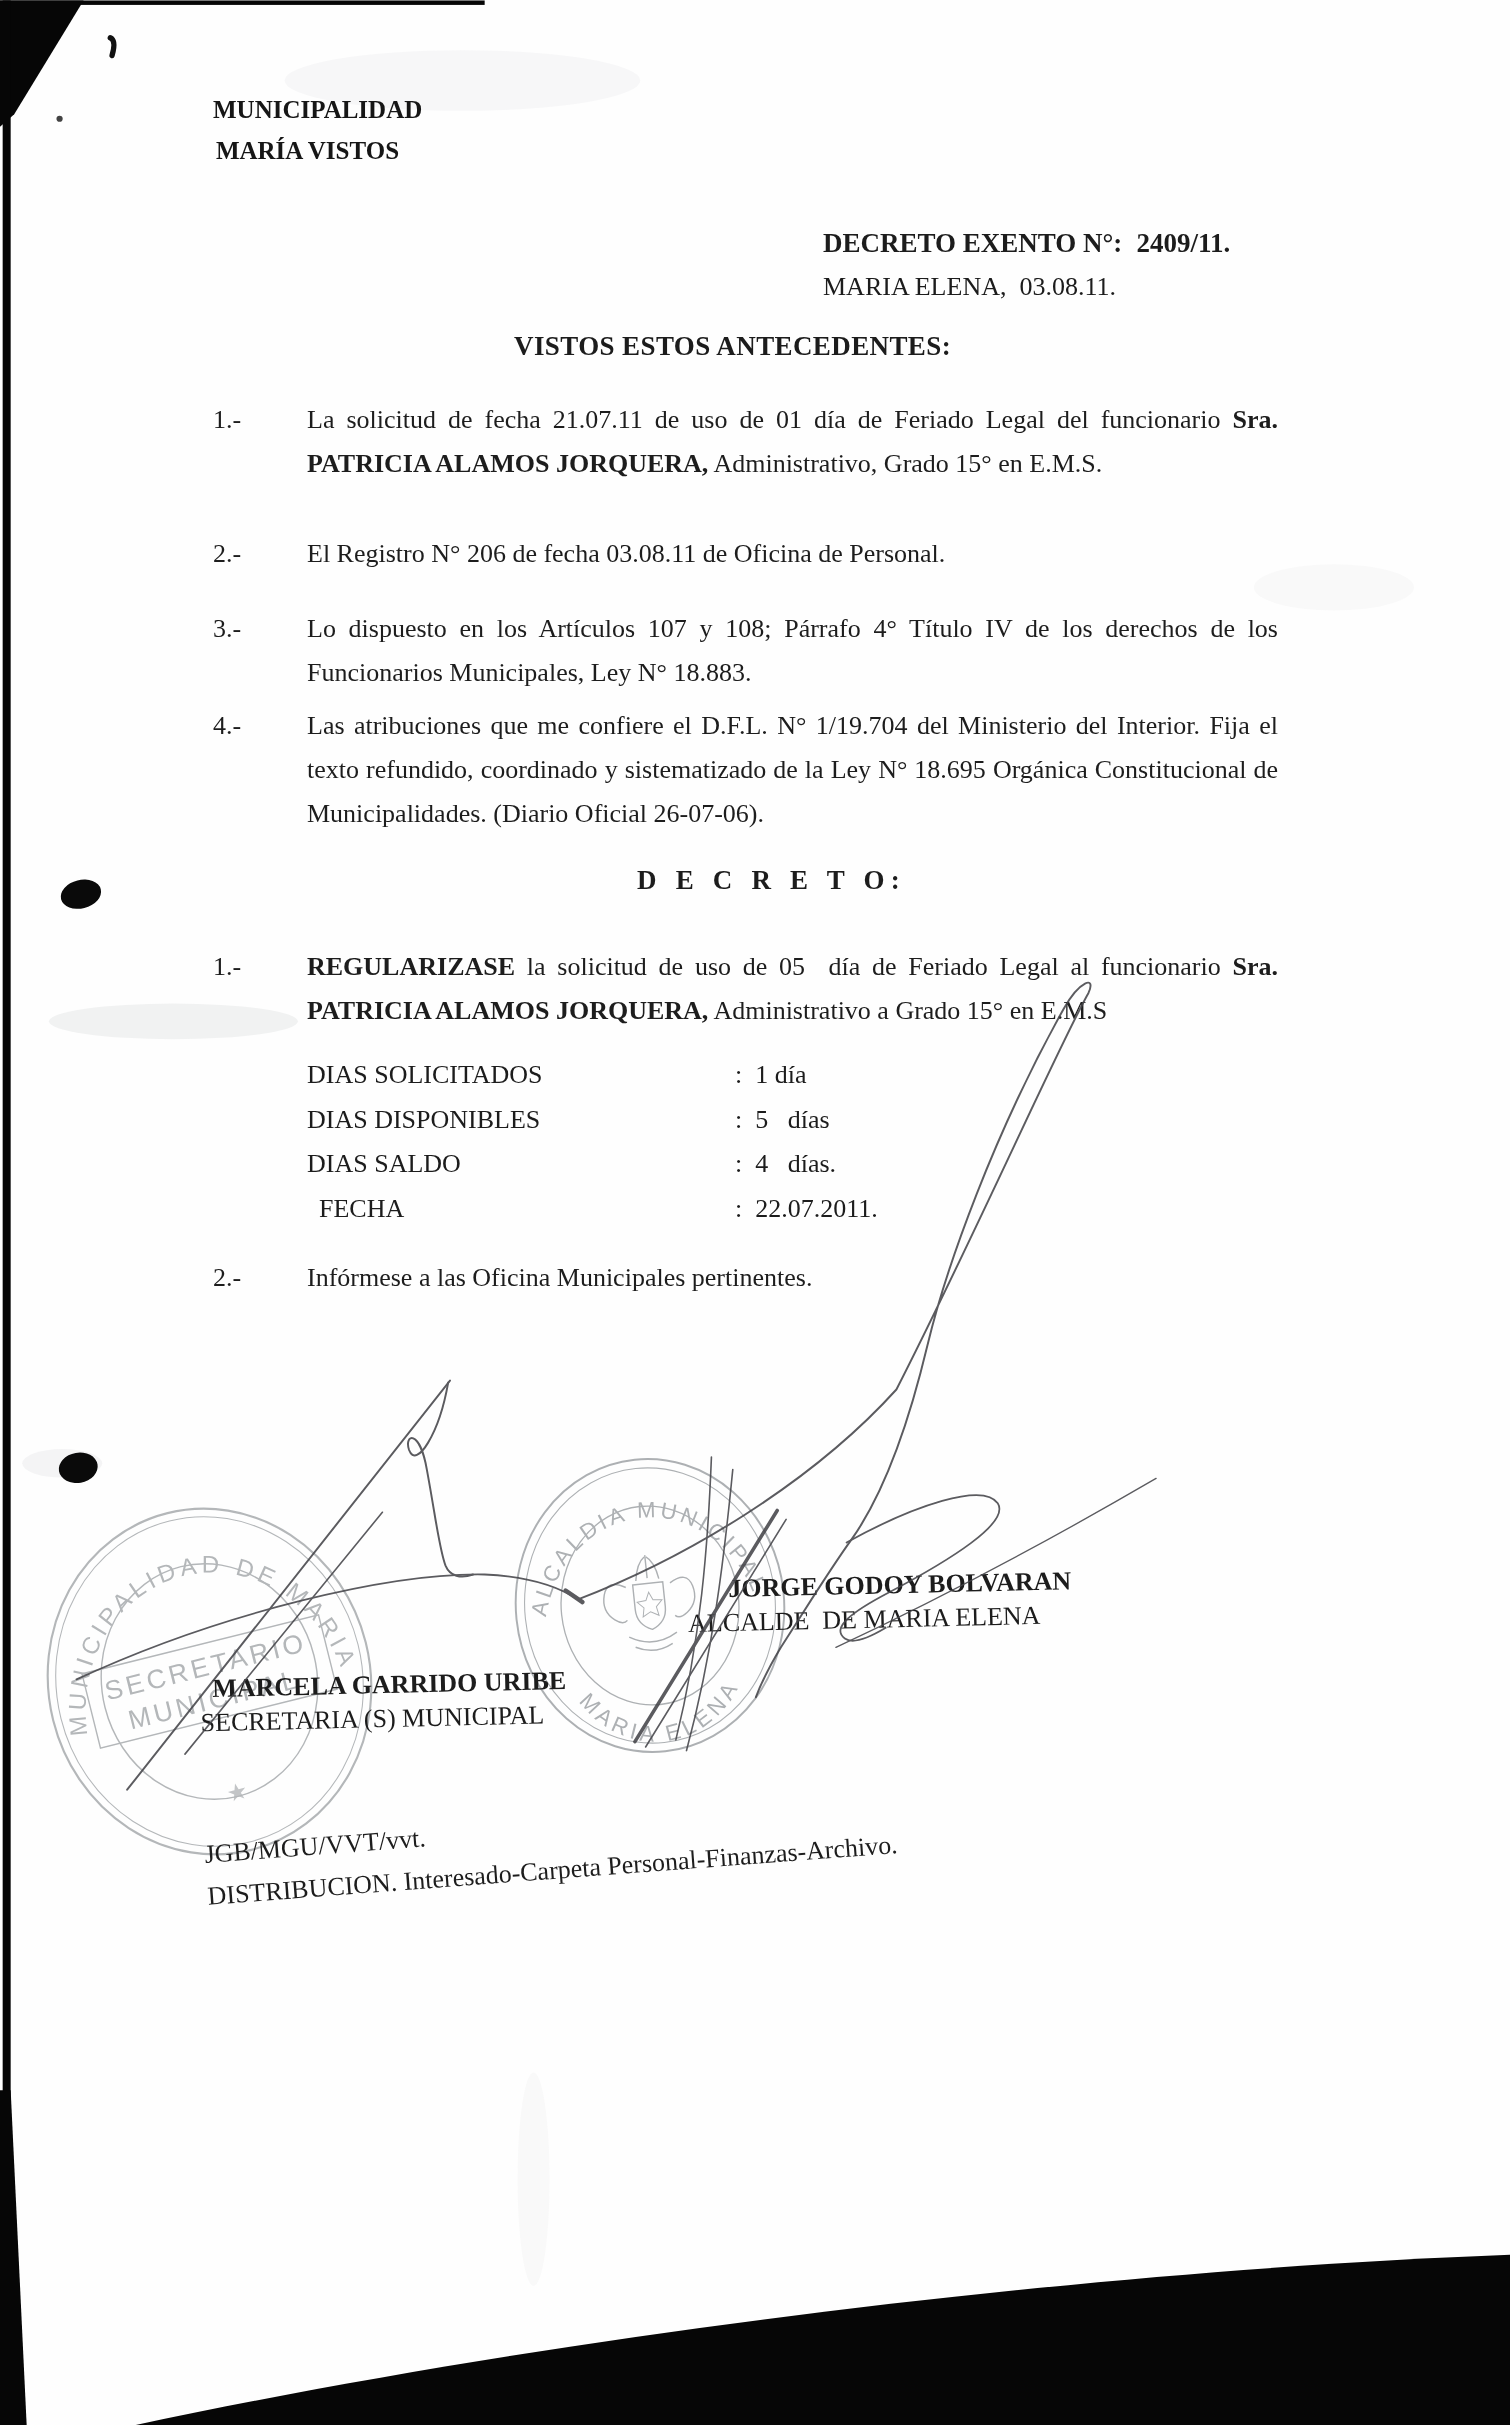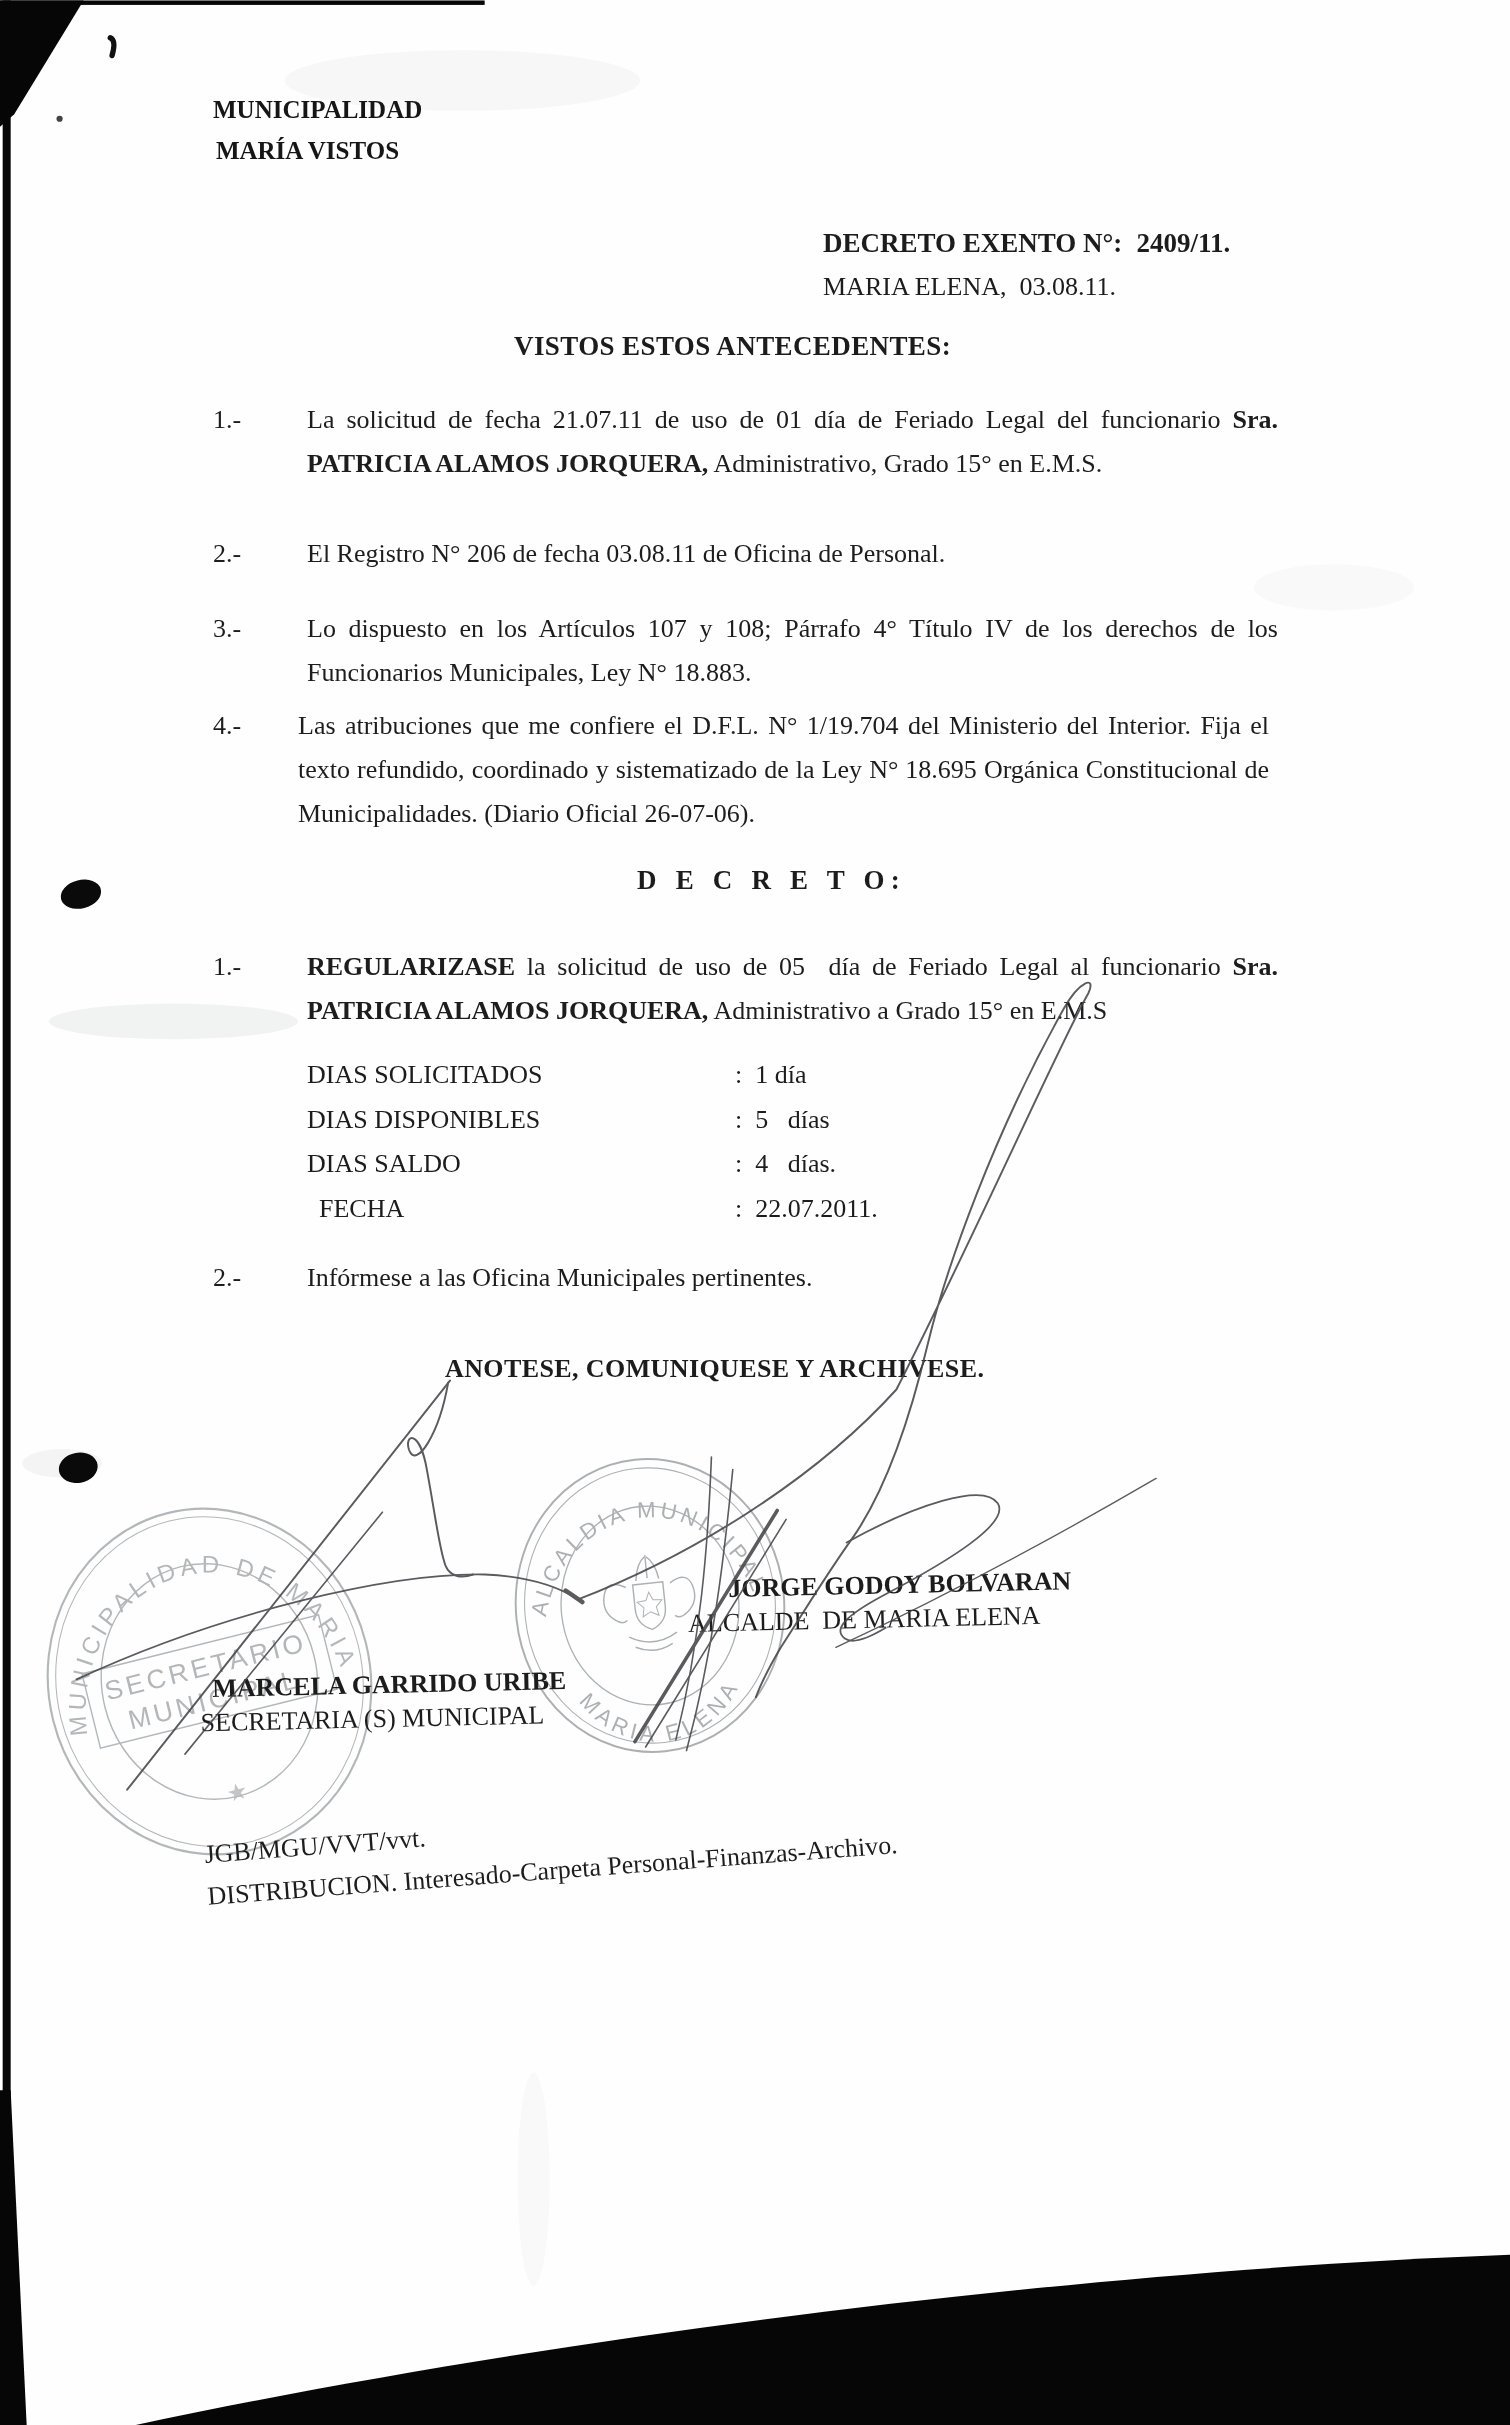--- a/index.html
+++ b/index.html
@@ -101,21 +101,21 @@
     <span>La solicitud de fecha 21.07.11 de uso de 01 día de Feriado Legal del funcionario </span><b>Sra. PATRICIA ALAMOS JORQUERA,</b><span> Administrativo, Grado 15° en E.M.S.</span>
   </div>
 
   <div class="abs inum body-text" style="left:213px;top:532px;">2.-</div>
   <div class="abs item body-text" style="left:307px;top:532px;text-align:left;">El Registro N° 206 de fecha 03.08.11 de Oficina de Personal.</div>
 
   <div class="abs inum body-text" style="left:213px;top:607px;">3.-</div>
   <div class="abs item body-text" style="left:307px;top:607px;">Lo dispuesto en los Artículos 107 y 108; Párrafo 4° Título IV de los derechos de los Funcionarios Municipales, Ley N° 18.883.</div>
 
   <div class="abs inum body-text" style="left:213px;top:704px;">4.-</div>
-  <div class="abs item body-text" style="left:298px;top:704px;">Las atribuciones que me confiere el D.F.L. N° 1/19.704 del Ministerio del Interior.  Fija el texto refundido, coordinado y sistematizado de la Ley N° 18.695 Orgánica Constitucional de Municipalidades. (Diario Oficial 26-07-06).</div>
+  <div class="abs item body-text" style="left:307px;top:704px;">Las atribuciones que me confiere el D.F.L. N° 1/19.704 del Ministerio del Interior.  Fija el texto refundido, coordinado y sistematizado de la Ley N° 18.695 Orgánica Constitucional de Municipalidades. (Diario Oficial 26-07-06).</div>
 
   <div class="abs dtitle" style="left:637px;top:865px;">D E C R E T O:</div>
 
   <div class="abs inum body-text" style="left:213px;top:945px;">1.-</div>
   <div class="abs item body-text" style="left:307px;top:945px;">
     <b>REGULARIZASE</b><span class="pre"> la solicitud de uso de 05  día de Feriado Legal al funcionario </span><b>Sra. PATRICIA ALAMOS JORQUERA,</b><span> Administrativo a Grado 15° en E.M.S</span>
   </div>
 
   <div>
     <div class="abs leave-label" style="left:307px;top:1060px;">DIAS SOLICITADOS</div>
@@ -124,21 +124,20 @@
     <div class="abs leave-value pre" style="left:735px;top:1105px;">:  5   días</div>
     <div class="abs leave-label" style="left:307px;top:1149px;">DIAS SALDO</div>
     <div class="abs leave-value pre" style="left:735px;top:1149px;">:  4   días.</div>
     <div class="abs leave-label" style="left:307px;top:1194px;margin-left:12px;">FECHA</div>
     <div class="abs leave-value pre" style="left:735px;top:1194px;">:  22.07.2011.</div>
   </div>
 
   <div class="abs inum body-text" style="left:213px;top:1256px;">2.-</div>
   <div class="abs item body-text" style="left:307px;top:1256px;text-align:left;">Infórmese a las Oficina Municipales pertinentes.</div>
 
-  <div class="abs closing" style="left:445px;top:1354px;">ANOTESE, COMUNIQUESE Y ARCHIVESE.</div>
 
   <div class="abs rot-sig" style="left:728px;top:1574px;">
     <div class="sig-name">JORGE GODOY BOLVARAN</div>
     <div class="sig-title pre" style="margin-top:4.4px;margin-left:-41px;">ALCALDE  DE MARIA ELENA</div>
   </div>
 
   <div class="abs rot-sig" style="left:212px;top:1674px;">
     <div class="sig-name">MARCELA GARRIDO URIBE</div>
     <div class="sig-title" style="margin-top:4.4px;margin-left:-12.5px;">SECRETARIA (S) MUNICIPAL</div>
   </div>

